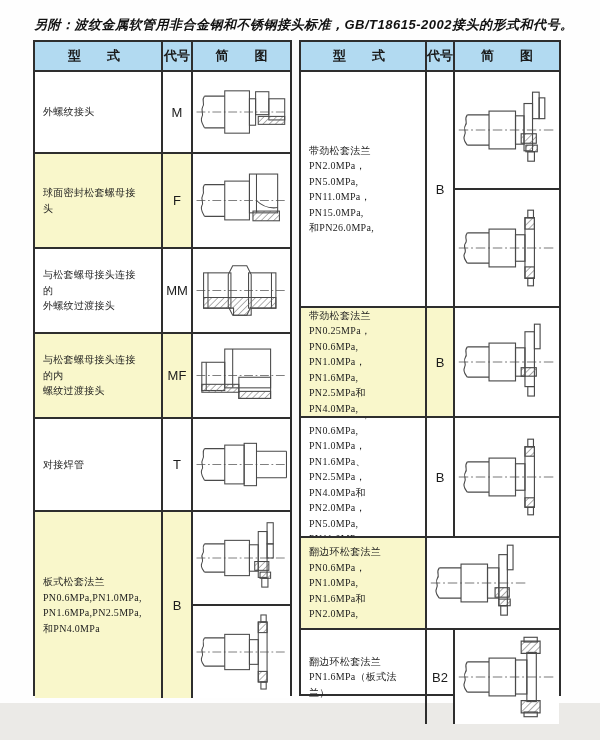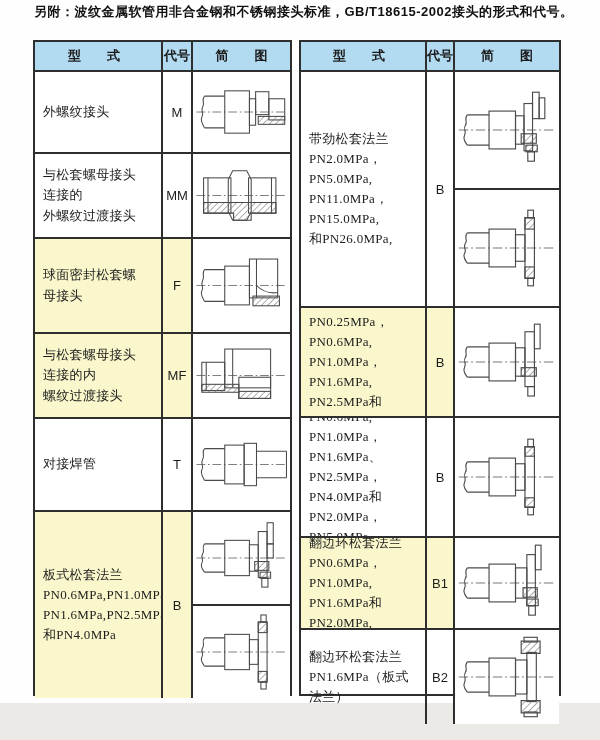--- a/index.html
+++ b/index.html
@@ -1,31 +1,31 @@
 <!DOCTYPE html>
 <html><head>
 <meta charset="utf-8">
 <style>
   html,body{margin:0;padding:0;background:#ffffff;}
   .page{position:relative;width:600px;height:740px;background:#fefefe;overflow:hidden;
         font-family:"Liberation Sans","DejaVu Sans",sans-serif;color:#1c1c1c;}
   .bottom-strip{position:absolute;left:0;top:703px;width:600px;height:37px;background:#ebeae7;}
-  .title{position:absolute;left:34px;top:3px;width:540px;font-size:13px;font-weight:bold;
-         letter-spacing:0.5px;color:#111;}
+  .title{position:absolute;left:34px;top:16px;width:540px;font-size:13px;font-weight:bold;
+         letter-spacing:0.5px;color:#111;font-style:italic;}
   .tbl{position:absolute;top:40px;border:2px solid #2e2e2e;background:#fff;box-sizing:border-box;}
   .tbl-left{left:33px;width:259px;height:656px;}
   .tbl-right{left:299px;width:262px;height:656px;}
   .trow{display:flex;box-sizing:border-box;border-top:2px solid #2e2e2e;}
   .trow:first-child{border-top:none;}
   .c{box-sizing:border-box;border-right:2px solid #2e2e2e;overflow:hidden;}
   .c:last-child{border-right:none;text-align:right;}
   .hdr .c{background:#b2daf1;display:flex;align-items:center;justify-content:center;
           font-size:13px;font-weight:bold;color:#1a1a1a;}
   .ctype{display:flex;align-items:center;padding:4px 16px 4px 8px;}
-  .ttext{white-space:pre-line;font-size:13px;line-height:1.55;
+  .ttext{white-space:pre-line;font-size:10px;line-height:1.55;
          font-family:"Liberation Serif","DejaVu Serif",serif;letter-spacing:0.3px;}
   .ccode{display:flex;align-items:center;justify-content:center;
          font-family:Liberation Sans, sans-serif;font-size:13px;}
   .cdiag{display:flex;flex-direction:column;background:#fff;}
   .hl .ctype,.hl .ccode{background:#f9f7cb;}
   .tbl-left .ctype{width:128px;}  .tbl-left .ccode{width:30px;}  .tbl-left .cdiag{width:97px;}
   .tbl-right .ctype{width:126px;} .tbl-right .ccode{width:28px;} .tbl-right .cdiag{width:104px;}
   .sub{flex:1;box-sizing:border-box;}
   .sub + .sub{border-top:2px solid #2e2e2e;}
   .dsvg{width:100%;height:100%;display:block;}
@@ -69,54 +69,54 @@
             <path d="M13 24 c-4 5 1 8 -2 12 c-3 5 2 8 -1 12 c-2 4 1 8 3 12"></path>
           <rect x="36" y="18" width="28" height="48"></rect>
           <rect x="64" y="27" width="7" height="30"></rect>
           <rect x="71" y="19" width="15" height="26"></rect>
           <rect x="86" y="27" width="18" height="24"></rect>
           <rect class="h" x="74" y="47" width="30" height="9"></rect>
         </svg>
       </div>
     </div>
 
-    <div class="trow" style="height:85px">
-      <div class="c ctype">
-          <span class="ttext">与松套螺母接头连接的
-外螺纹过渡接头</span>
-        </div>
-      <div class="c ccode">MM</div>
-      <div class="c cdiag">
-        <svg class="dsvg" viewBox="0 0 110 84">
-          <line class="cl" x1="4" y1="42" x2="106" y2="42"></line>
-          <rect x="12" y="22" width="31" height="40"></rect>
-            <line x1="17" y1="22" x2="17" y2="62"></line>
-          <rect x="63" y="22" width="31" height="40"></rect>
-            <line x1="89" y1="22" x2="89" y2="62"></line>
-          <path d="M45 14 h16 l5 10 v36 l-5 10 h-16 l-5 -10 v-36 z"></path>
-          <path class="h" d="M12 50 h82 v12 h-28 v8 h-20 v-8 h-34 z"></path>
-        </svg>
-      </div>
-    </div>
-
     <div class="trow hl" style="height:95px">
       <div class="c ctype">
           <span class="ttext">球面密封松套螺母接头</span>
         </div>
       <div class="c ccode">F</div>
       <div class="c cdiag">
         <svg class="dsvg" viewBox="0 0 110 84">
           <line class="cl" x1="4" y1="42" x2="106" y2="42"></line>
           <path d="M13 24 H36 M13 60 H36"></path>
             <path d="M13 24 c-4 5 1 8 -2 12 c-3 5 2 8 -1 12 c-2 4 1 8 3 12"></path>
           <rect x="36" y="20" width="28" height="44"></rect>
           <rect x="64" y="12" width="32" height="44"></rect>
           <line x1="72" y1="12" x2="72" y2="56"></line>
           <path d="M72 42 q10 10 24 8"></path>
           <rect class="h" x="68" y="54" width="30" height="11"></rect>
+        </svg>
+      </div>
+    </div>
+
+    <div class="trow" style="height:85px">
+      <div class="c ctype">
+          <span class="ttext">与松套螺母接头连接的
+外螺纹过渡接头</span>
+        </div>
+      <div class="c ccode">MM</div>
+      <div class="c cdiag">
+        <svg class="dsvg" viewBox="0 0 110 84">
+          <line class="cl" x1="4" y1="42" x2="106" y2="42"></line>
+          <rect x="12" y="22" width="31" height="40"></rect>
+            <line x1="17" y1="22" x2="17" y2="62"></line>
+          <rect x="63" y="22" width="31" height="40"></rect>
+            <line x1="89" y1="22" x2="89" y2="62"></line>
+          <path d="M45 14 h16 l5 10 v36 l-5 10 h-16 l-5 -10 v-36 z"></path>
+          <path class="h" d="M12 50 h82 v12 h-28 v8 h-20 v-8 h-34 z"></path>
         </svg>
       </div>
     </div>
 
     <div class="trow hl" style="height:85px">
       <div class="c ctype">
           <span class="ttext">与松套螺母接头连接的内
 螺纹过渡接头</span>
         </div>
       <div class="c ccode">MF</div>
@@ -291,21 +291,20 @@
         </svg>
       </div>
     </div>
 
     <div class="trow hl" style="height:92px">
       <div class="c ctype">
           <span class="ttext">翻边环松套法兰
 PN0.6MPa，PN1.0MPa,
 PN1.6MPa和PN2.0MPa,</span>
         </div>
-      <div class="c ccode">B1</div>
       <div class="c cdiag">
         <svg class="dsvg" viewBox="0 0 110 84">
           <line class="cl" x1="4" y1="42" x2="106" y2="42"></line>
           <path d="M13 26 H36 M13 58 H36"></path>
             <path d="M13 26 c-4 5 1 8 -2 11 c-3 4 2 7 -1 11 c-2 4 1 7 3 10"></path>
           <rect x="36" y="22" width="28" height="40"></rect>
           <rect x="64" y="26" width="12" height="32"></rect>
           <rect x="76" y="12" width="9" height="54"></rect>
           <rect x="85" y="2" width="6" height="26"></rect>
           <rect class="h" x="72" y="47" width="15" height="10"></rect>

